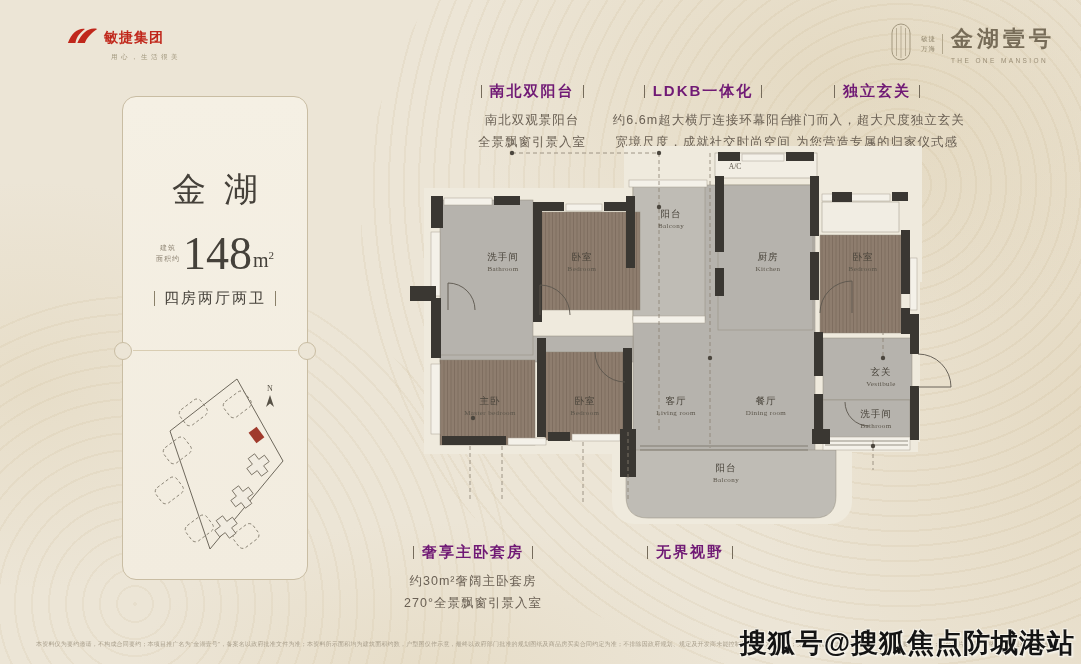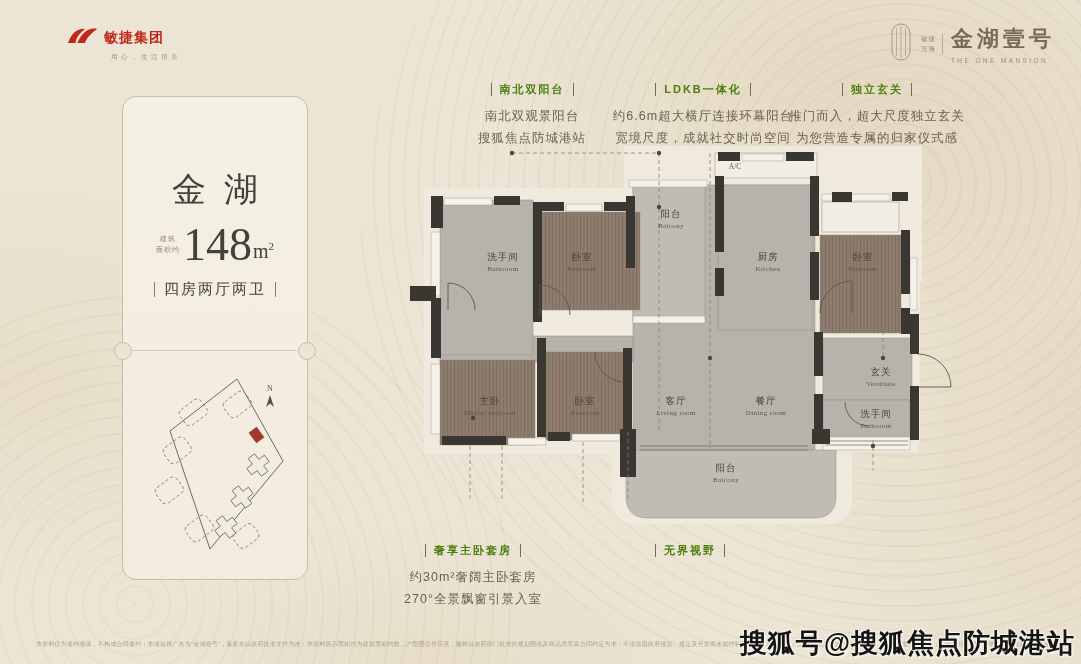--- a/index.html
+++ b/index.html
@@ -36,34 +36,34 @@
 
   
   .card{position:absolute;left:122px;top:96px;width:184px;height:482px;
     background:linear-gradient(180deg,#f5f0e4,#f2ecdf);
     border:1px solid #c9bda3;border-radius:14px;}
   .notch{position:absolute;width:16px;height:16px;border-radius:50%;background:#ece5d6;border:1px solid #c9bda3;top:245px;}
   .notch.l{left:-9px;} .notch.r{right:-9px;}
   .card-divider{position:absolute;top:253px;left:10px;right:10px;border-top:1px solid #d9cdb2;}
   .card-title{margin-top:70px;text-align:center;font-family:"Liberation Serif",serif;
     font-size:34px;color:#45413a;letter-spacing:18px;text-indent:18px;}
-  .area-row{display:flex;align-items:flex-end;justify-content:center;margin-top:11px;}
+  .area-row{display:flex;align-items:flex-end;justify-content:center;margin-top:20px;}
   .area-prefix{font-size:7px;color:#8d8372;line-height:1.6;text-align:center;margin:0 3px 10px 0;letter-spacing:1px;}
   .area-value{font-family:"Liberation Serif",serif;font-size:46px;line-height:0.9;color:#45413a;}
   .area-unit{font-family:"Liberation Serif",serif;font-size:20px;color:#45413a;margin:0 0 2px 1px;}
   .area-unit sup{font-size:11px;}
   .spec-row{display:flex;align-items:center;justify-content:center;gap:9px;margin-top:15px;}
   .vbar{width:1px;height:15px;background:#8a8069;}
   .spec-text{font-size:15px;color:#45413a;letter-spacing:2px;font-family:"Liberation Serif",serif;}
   .minimap{position:absolute;left:17px;top:272px;}
 
   
   .callout{position:absolute;text-align:center;width:222px;}
   .callout-title{display:flex;align-items:center;justify-content:center;gap:8px;
-    font-size:11px;color:#4d7c0f;letter-spacing:2px;font-weight:bold;}
+    font-size:15px;color:#701a75;letter-spacing:2px;font-weight:bold;}
   .tbar{width:1px;height:13px;background:#756b5b;}
   .callout-body{margin-top:8px;font-size:12.5px;color:#6a6054;line-height:1.78;letter-spacing:1px;}
   #ct1{left:421px;top:82px;} #ct2{left:592px;top:82px;} #ct3{left:766px;top:82px;}
   #cb1{left:362px;top:543px;} #cb2{left:579px;top:543px;}
 
   
   .plan{position:absolute;left:398px;top:140px;}
   .blob{fill:#efeadd;}
   .floor-gray{fill:#b6b3ad;} .floor-gray2{fill:#bfbcb5;}
   .rm{stroke:#8f8878;stroke-width:0.6;stroke-opacity:0.75;}
@@ -175,21 +175,21 @@
 </div>
 
 <div class="callout" id="ct1">
   <div class="callout-title">
     <span class="tbar"></span>
     <span>南北双阳台</span>
     <span class="tbar"></span>
   </div>
   <div class="callout-body">
     <div>南北双观景阳台</div>
-    <div>搜狐焦点防城港站</div>
+    <div>全景飘窗引景入室</div>
   </div>
 </div>
 <div class="callout" id="ct2">
   <div class="callout-title">
     <span class="tbar"></span>
     <span>LDKB一体化</span>
     <span class="tbar"></span>
   </div>
   <div class="callout-body">
     <div>约6.6m超大横厅连接环幕阳台</div>

